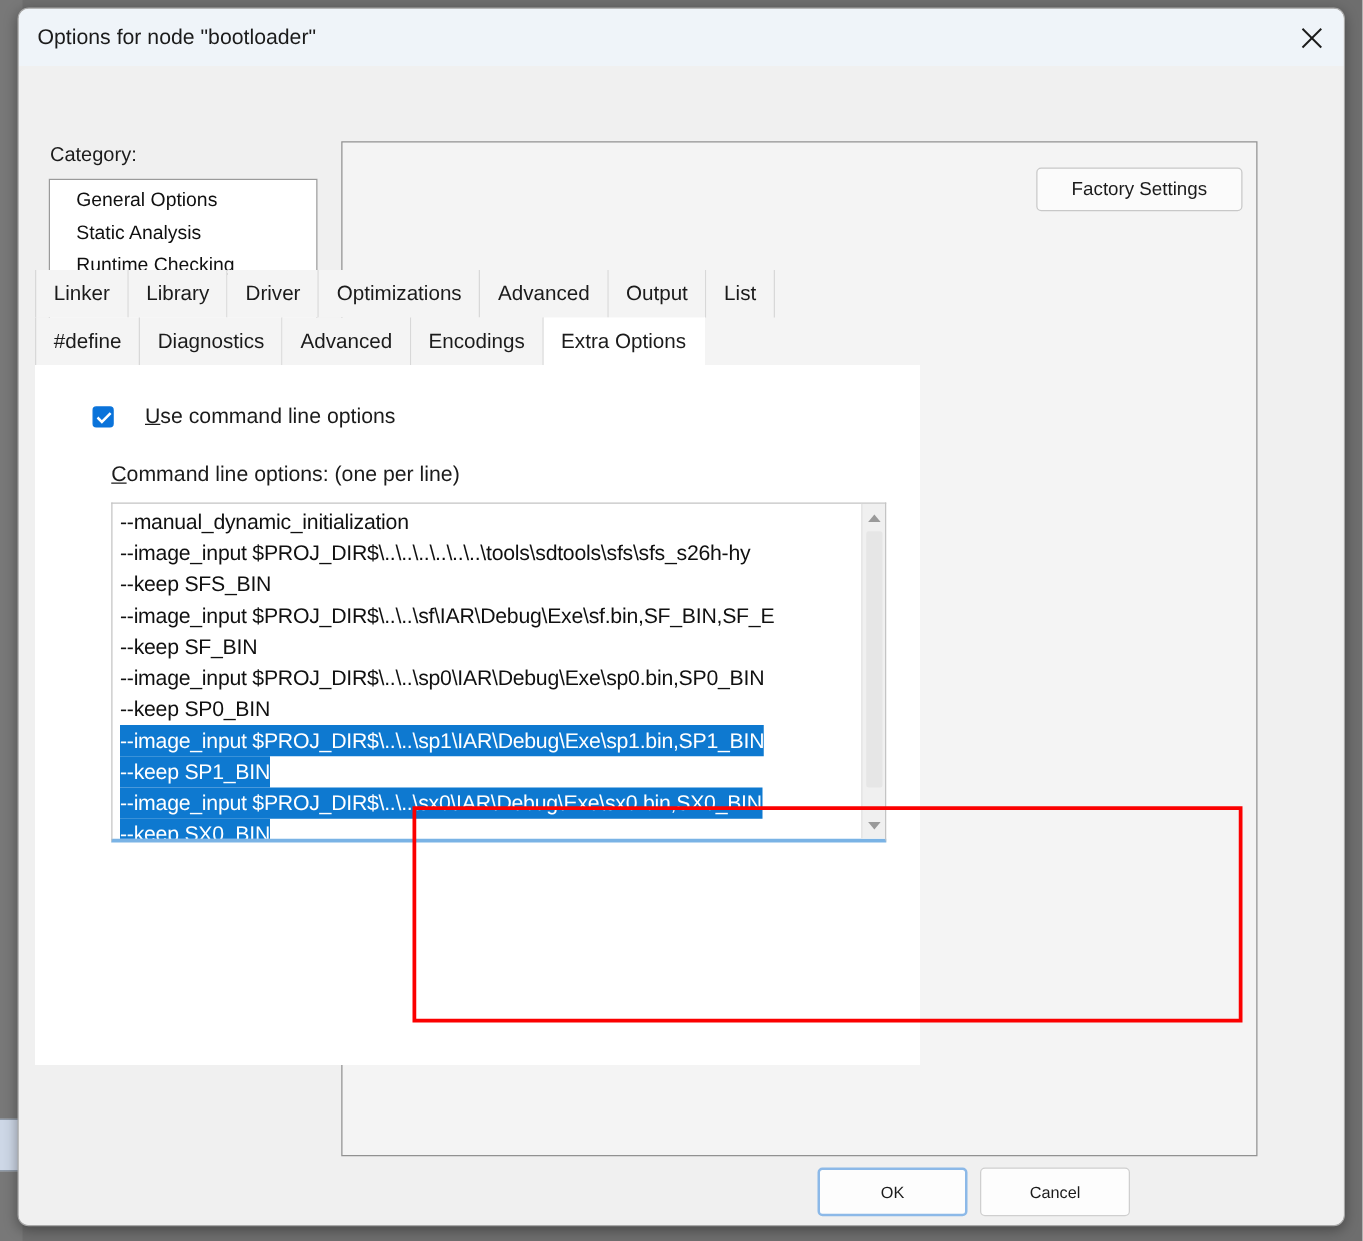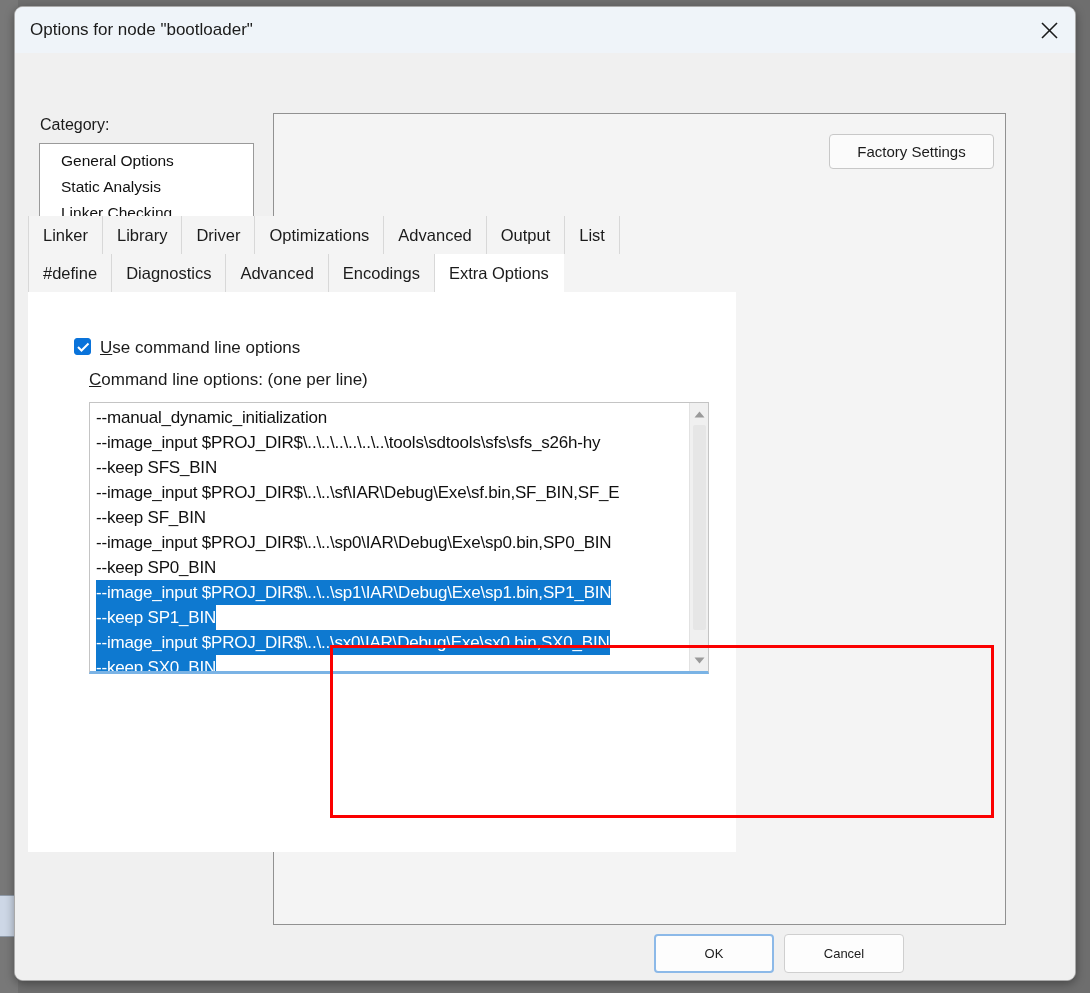--- a/index.html
+++ b/index.html
@@ -185,23 +185,25 @@
     top: 239px;
     width: 708px;
     height: 560px;
     background: #ffffff;
     box-sizing: border-box;
   }
 
   .chk-row {
     position: absolute;
     left: 46px;
-    top: 46px;
+    top: 31px;
     display: flex;
-    cursor: pointer;
+    align-items: center;
+    cursor: pointer;
+    gap: 16px;
   }
   .checkbox {
     width: 17px; height: 17px;
     background: #0a73da;
     border: 1px solid #0a73da;
     border-radius: 3px;
     box-sizing: border-box;
     position: relative;
     flex: none;
   }
@@ -348,21 +350,21 @@
       </svg>
     </div>
   </div>
 
   <div class="dialog-body">
 
     <div class="category-label">Category:</div>
     <div class="category-list" id="category-list">
         <div class="cat-item"><span>General Options</span></div>
         <div class="cat-item"><span>Static Analysis</span></div>
-        <div class="cat-item"><span>Linker Checking</span></div>
+        <div class="cat-item"><span>Runtime Checking</span></div>
         <div class="cat-item indent"><span>C/C++ Compiler</span></div>
         <div class="cat-item indent"><span>Assembler</span></div>
         <div class="cat-item indent"><span>Output Converter</span></div>
         <div class="cat-item indent"><span>Custom Build</span></div>
         <div class="cat-item indent"><span>Build Actions</span></div>
         <div class="cat-item indent selected"><span>Linker</span></div>
         <div class="cat-item indent"><span>Debugger</span></div>
         <div class="cat-item indent"><span>Simulator</span></div>
         <div class="cat-item indent"><span>CADI</span></div>
         <div class="cat-item indent"><span>CMSIS DAP</span></div>

